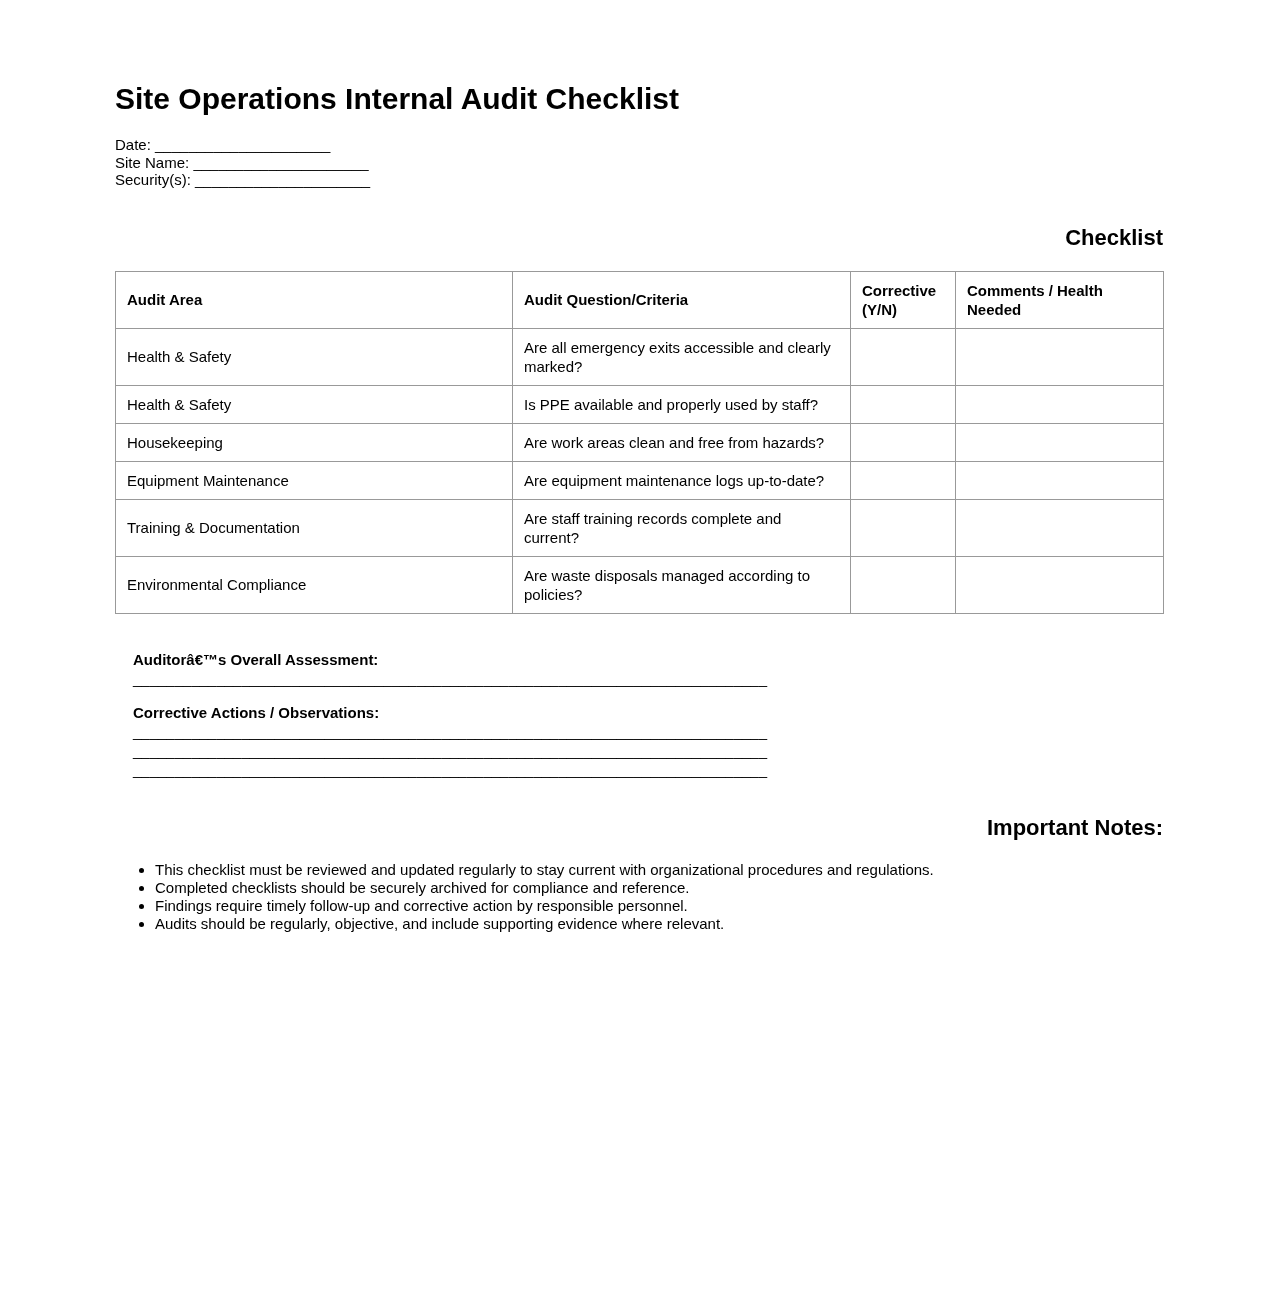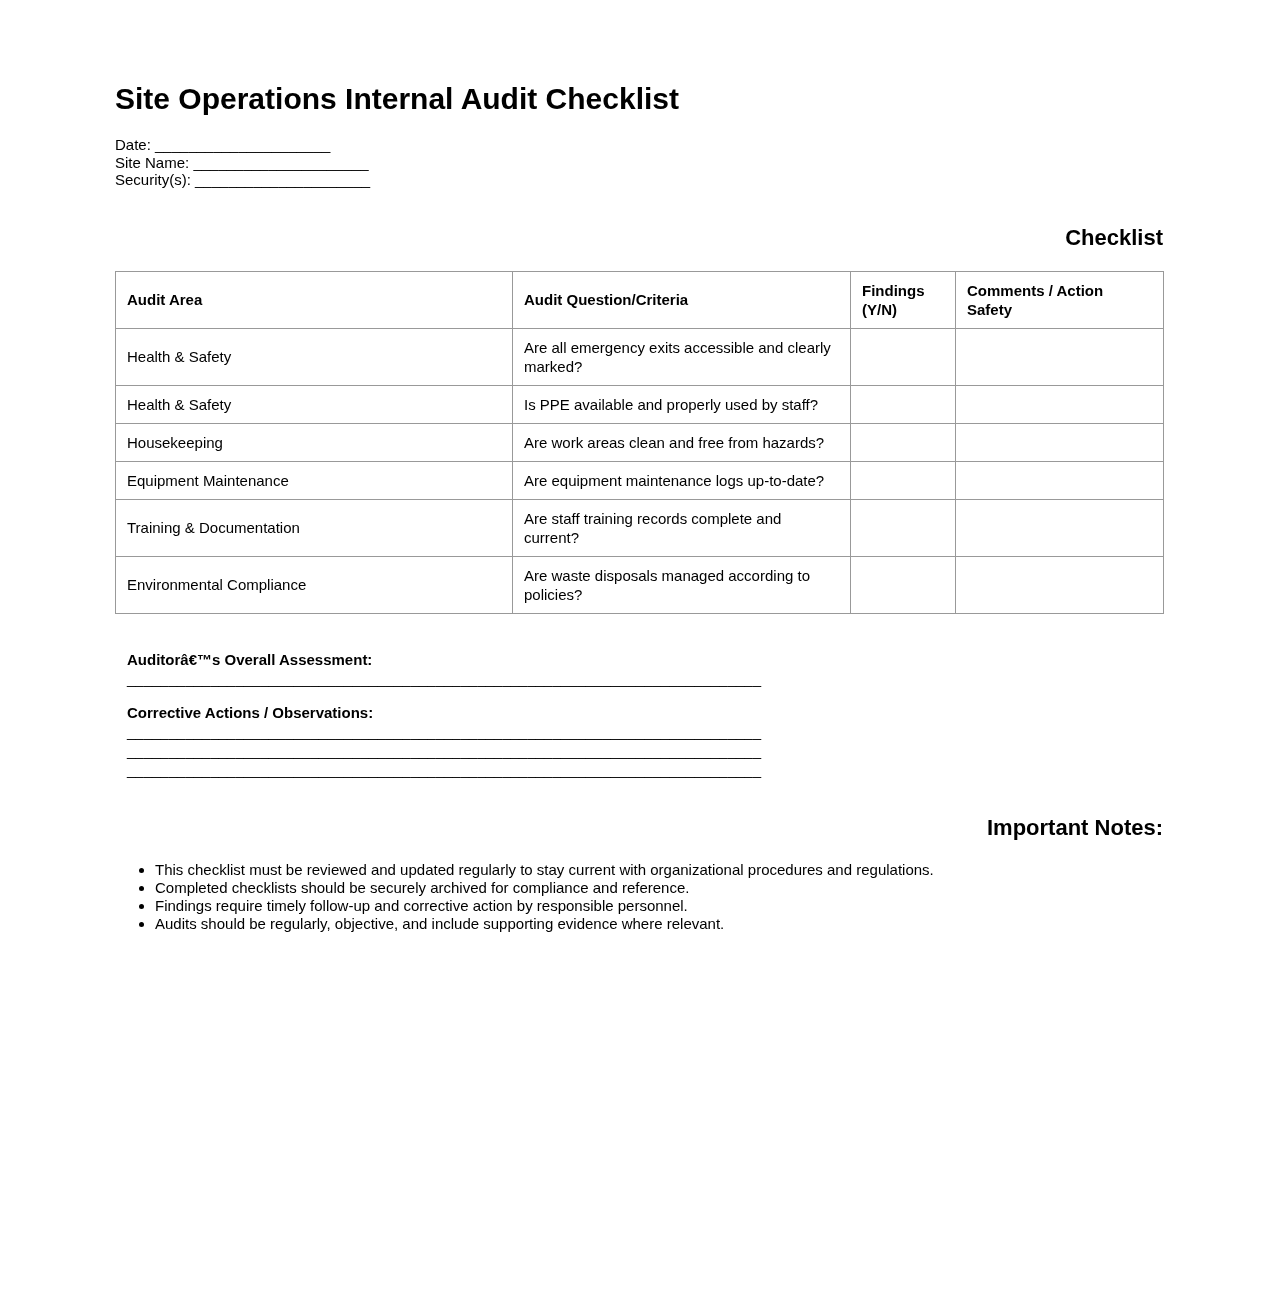--- a/index.html
+++ b/index.html
@@ -50,21 +50,21 @@
     font-size: 15px;
     word-wrap: break-word;
   }
   .audit-table th { font-weight: bold; }
   .col-area     { width: 397px; }
   .col-question { width: 338px; }
   .col-comp     { width: 105px; }
   .col-comments { width: 208px; }
   .sig-p {
     line-height: 19px;
-    margin: 15px 12px;
+    margin: 15px 18px;
   }
   .sig-p.first { margin-top: 36px; }
   .sig-label { font-weight: bold; }
   .blank-run {
     font-weight: normal;
     letter-spacing: 0;
     white-space: nowrap;
   }
   ul.notes-list {
     margin: 15px 0;
@@ -92,22 +92,22 @@
     <colgroup>
       <col class="col-area">
       <col class="col-question">
       <col class="col-comp">
       <col class="col-comments">
     </colgroup>
     <thead>
       <tr>
         <th>Audit Area</th>
         <th>Audit Question/Criteria</th>
-        <th>Findings (Y/N)</th>
-        <th>Comments / Action Safety</th>
+        <th>Corrective (Y/N)</th>
+        <th>Comments / Health Needed</th>
       </tr>
     </thead>
     <tbody>
       <tr>
         <td>Health &amp; Safety</td>
         <td>Are all emergency exits accessible and clearly marked?</td>
         <td></td>
         <td></td>
       </tr>
       <tr>

